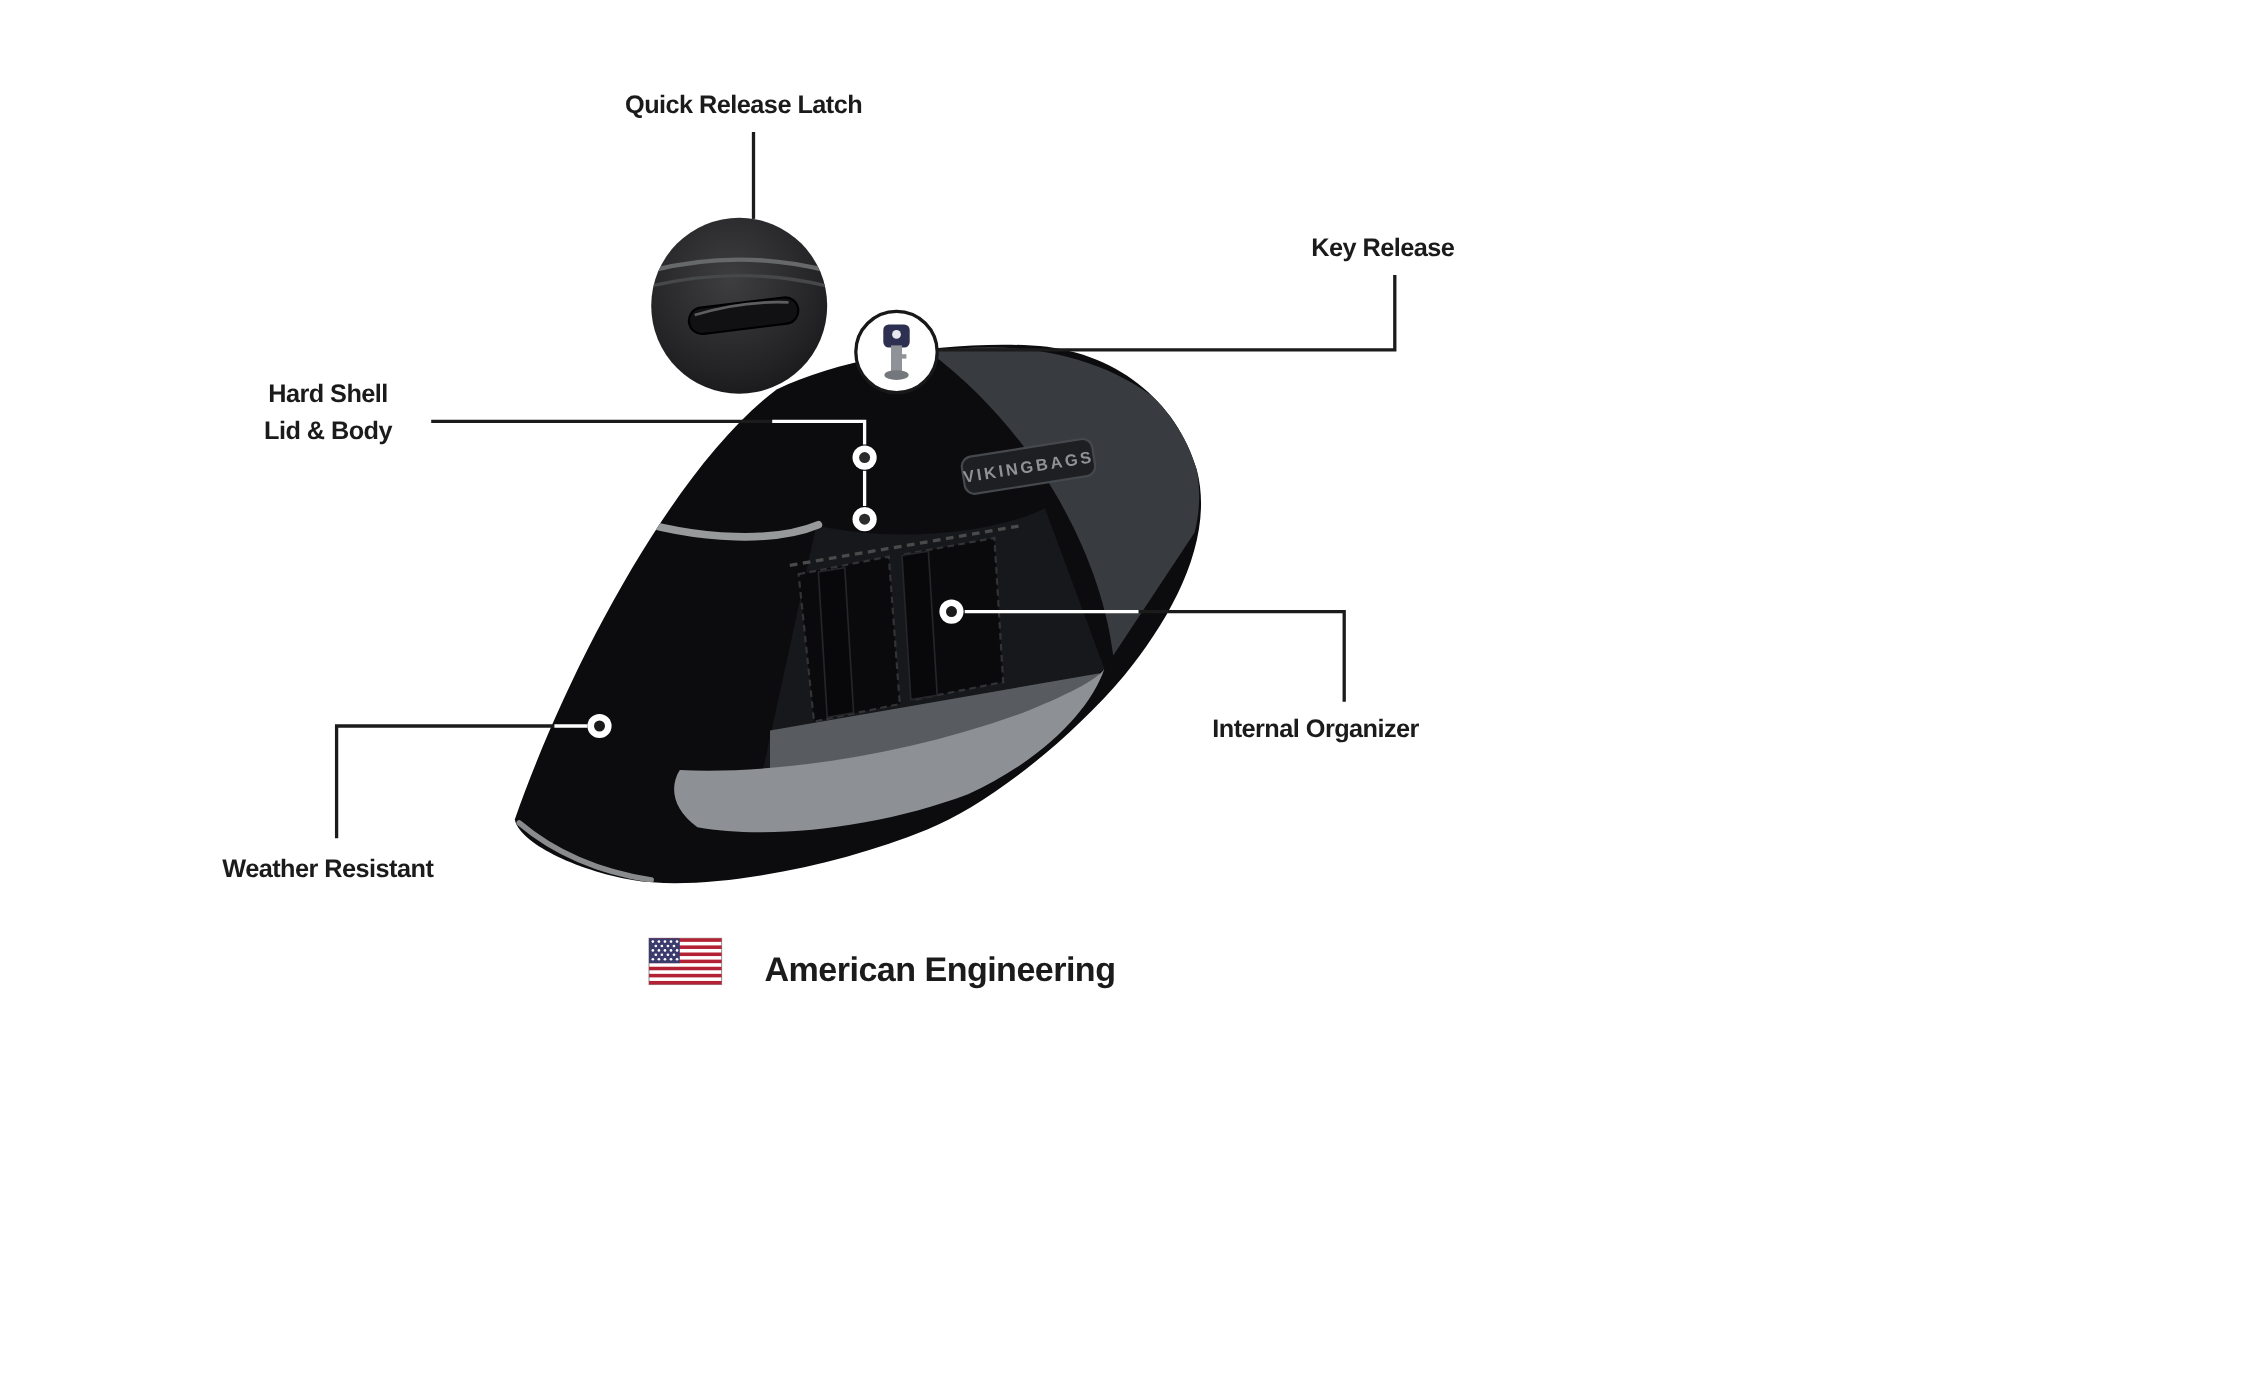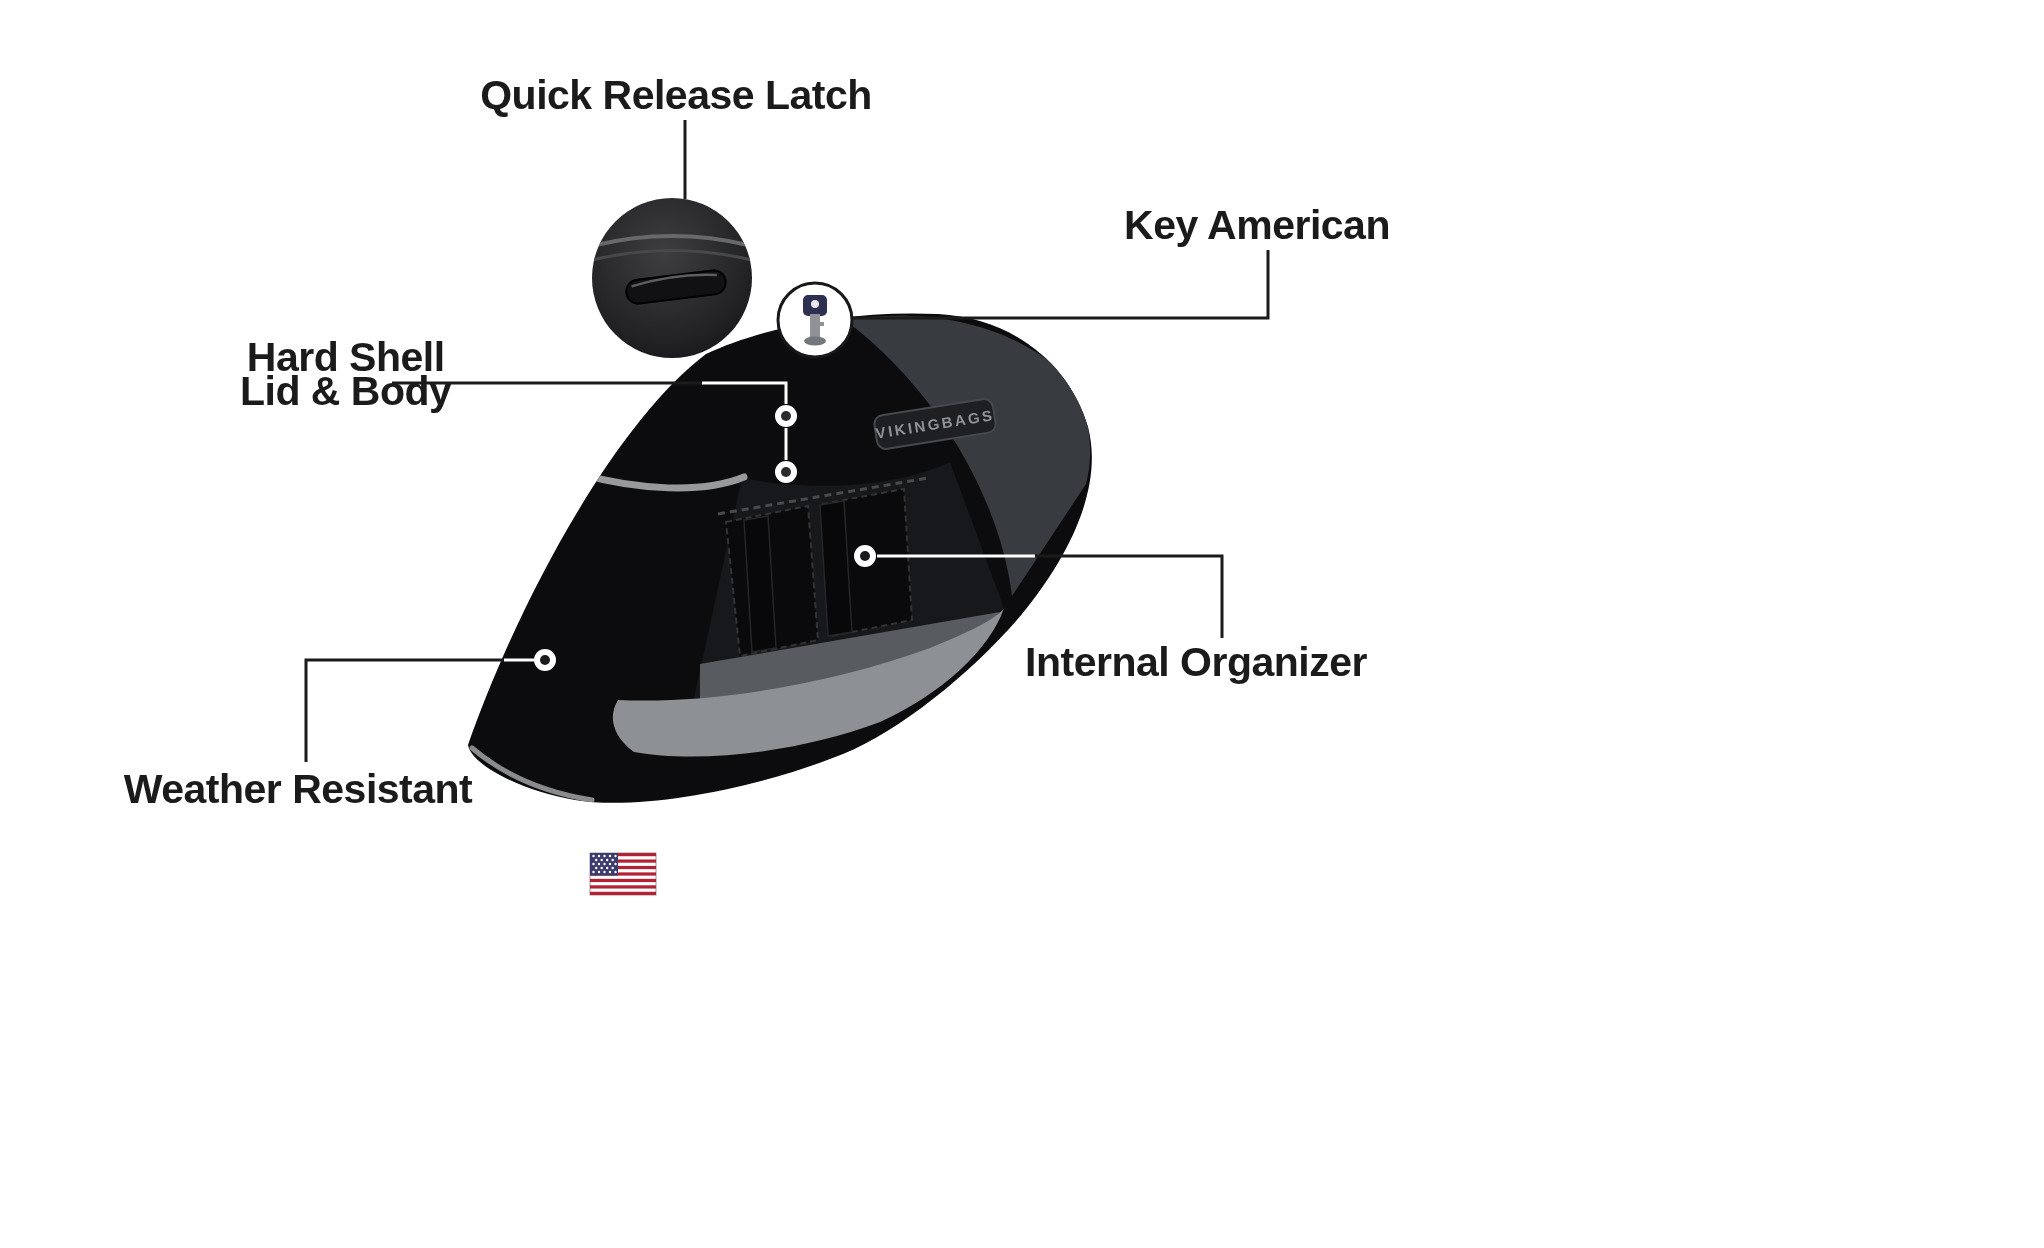--- a/index.html
+++ b/index.html
@@ -12,21 +12,21 @@
     font-family: "Liberation Sans", sans-serif;
   }
   .art {
     position: absolute;
     inset: 0;
   }
   .label {
     position: absolute;
     font-family: "Liberation Sans", sans-serif;
     font-weight: 700;
-    font-size: 41px;
+    font-size: 23px;
     letter-spacing: -0.5px;
     color: #1b1b1b;
     white-space: nowrap;
     line-height: 34px;
   }
   .label.center { transform: translateX(-50%); }
   .label-block { text-align: left; }
   .footer-text {
     position: absolute;
     font-family: "Liberation Sans", sans-serif;
@@ -178,25 +178,26 @@
           <circle cx="9" cy="19" r="1.2"></circle>
           <circle cx="14.5" cy="19" r="1.2"></circle>
           <circle cx="20" cy="19" r="1.2"></circle>
           <circle cx="25.5" cy="19" r="1.2"></circle>
       </g>
     </g>
   </svg>
 
   <div class="label center" style="left:676px; top:78px;">Quick Release Latch</div>
 
-  <div class="label center" style="left:1257px; top:208px;">Key American</div>
+  <div class="label center" style="left:1257px; top:208px;">Key Release</div>
 
   <div class="label label-block" style="left:240px; top:340px;text-align:center;">
     <div>Hard Shell</div>
     <div>Lid &amp; Body</div>
   </div>
 
   <div class="label center" style="left:1196px; top:645px;">Internal Organizer</div>
 
   <div class="label center" style="left:298px; top:772px;">Weather Resistant</div>
 
+  <div class="footer-text" style="left:695px; top:864px;">American Engineering</div>
 
 </div>
 
 </body></html>

